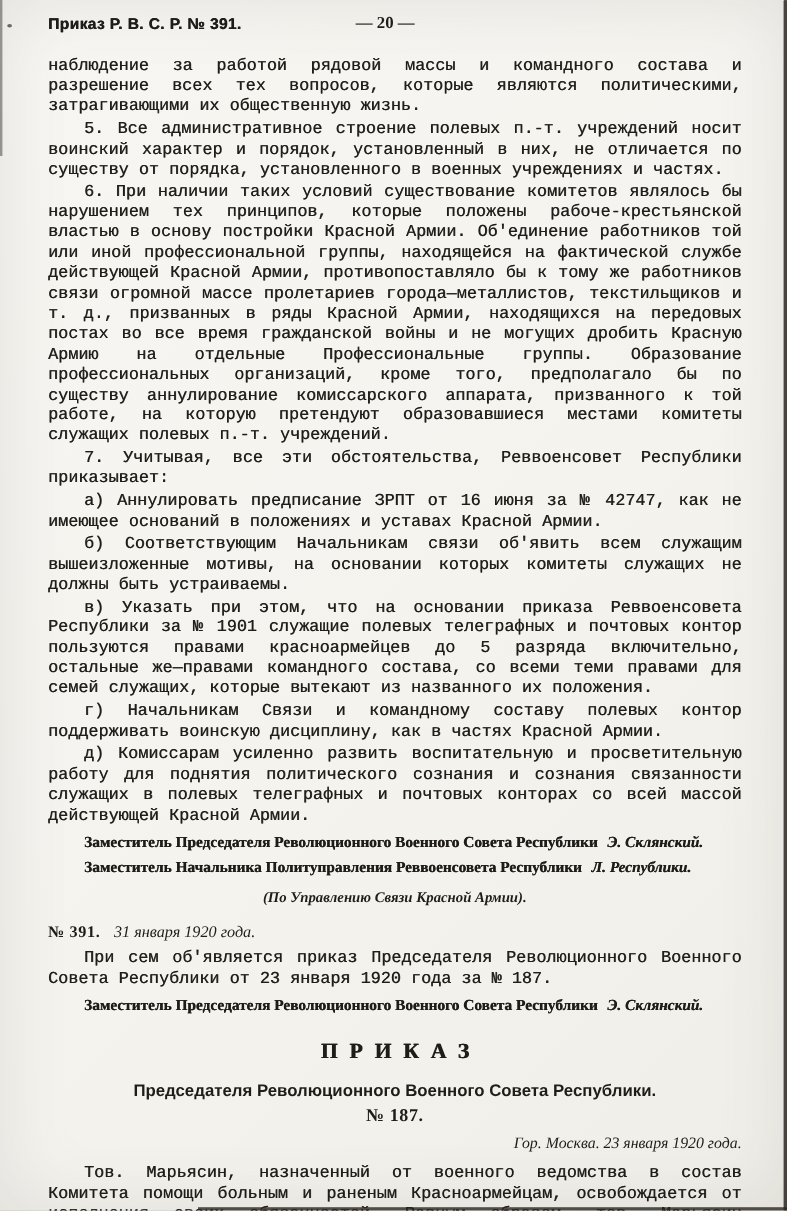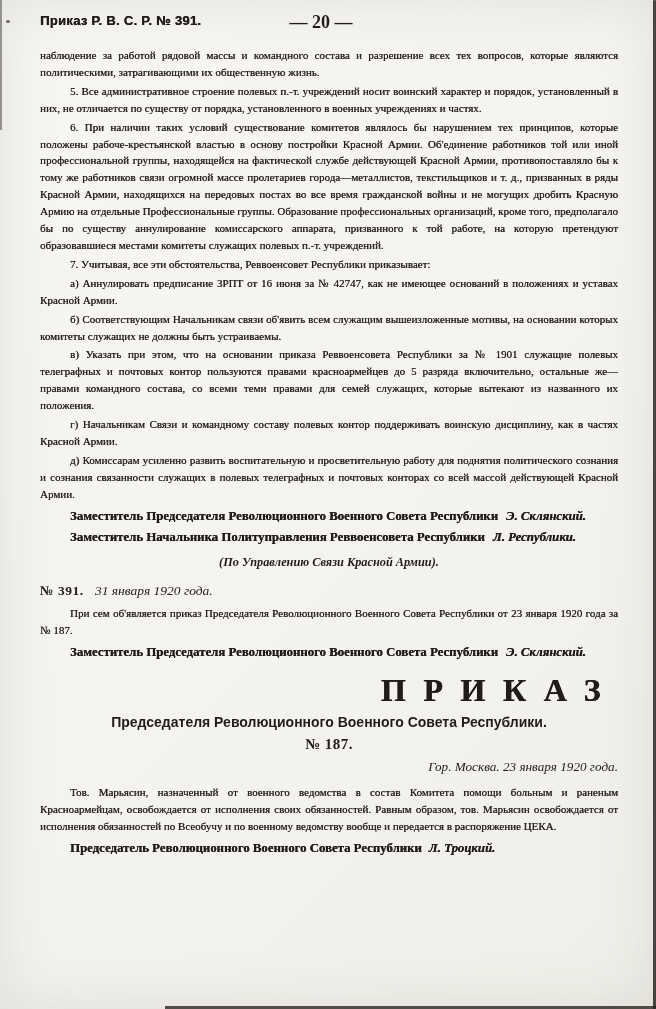--- a/index.html
+++ b/index.html
@@ -18,29 +18,30 @@
   .content{ padding:11px 38px 0 40px; }
 
   header{ position:relative; height:18px; margin-bottom:18px; }
   .running-title{
     font-family:"Liberation Sans", sans-serif;
     font-weight:bold; font-size:13px; letter-spacing:.3px;
     text-shadow:.4px 0 0 currentColor;
   }
   .page-number{
     position:absolute; left:0; right:16px; top:1px;
-    text-align:center; font-weight:bold; font-size:18px;
+    text-align:center; font-weight:bold; font-size:14px;
   }
 
   .body-text p{
-    font-size:11px; line-height:16.9px;
+    font-size:14px; line-height:16.9px;
     text-align:justify; text-align-last:left;
     text-indent:30px;
     margin:0 0 2px;
     text-shadow:.35px 0 0 rgba(32,29,25,.8);
+    font-family:Liberation Mono, monospace;
   }
   .body-text p.no-indent{ text-indent:0; }
 
   .sig{
     display:flex; align-items:baseline;
     padding-left:30px;
     font-weight:bold; font-size:12.8px; line-height:16.9px;
     margin-top:5px;
     text-shadow:.3px 0 0 currentColor;
   }
@@ -51,22 +52,22 @@
     font-size:12.3px; margin:9px 0 12px;
   }
 
   .order-line{
     font-size:13.5px; margin:4px 0 6px; line-height:17px;
   }
   .order-line .num{ font-weight:bold; letter-spacing:.5px; }
   .order-line .date{ font-style:italic; margin-left:8px; }
 
   .prikaz-title{
-    text-align:right; font-weight:bold;
-    font-size:32px; line-height:30px;
+    text-align:center; font-weight:bold;
+    font-size:18px; line-height:30px;
     letter-spacing:.55em; text-indent:.55em;
     margin:14px 0 9px;
     text-shadow:.5px 0 0 currentColor;
   }
   .prikaz-sub{
     text-align:center; font-family:"Liberation Sans", sans-serif;
     font-weight:bold; font-size:14px; margin:0 0 6px;
   }
   .prikaz-num{ text-align:center; font-weight:bold; font-size:15px; margin:0 0 6px; letter-spacing:.5px; }
   .prikaz-place{ text-align:right; font-style:italic; font-size:13.2px; margin:0 0 9px; }

